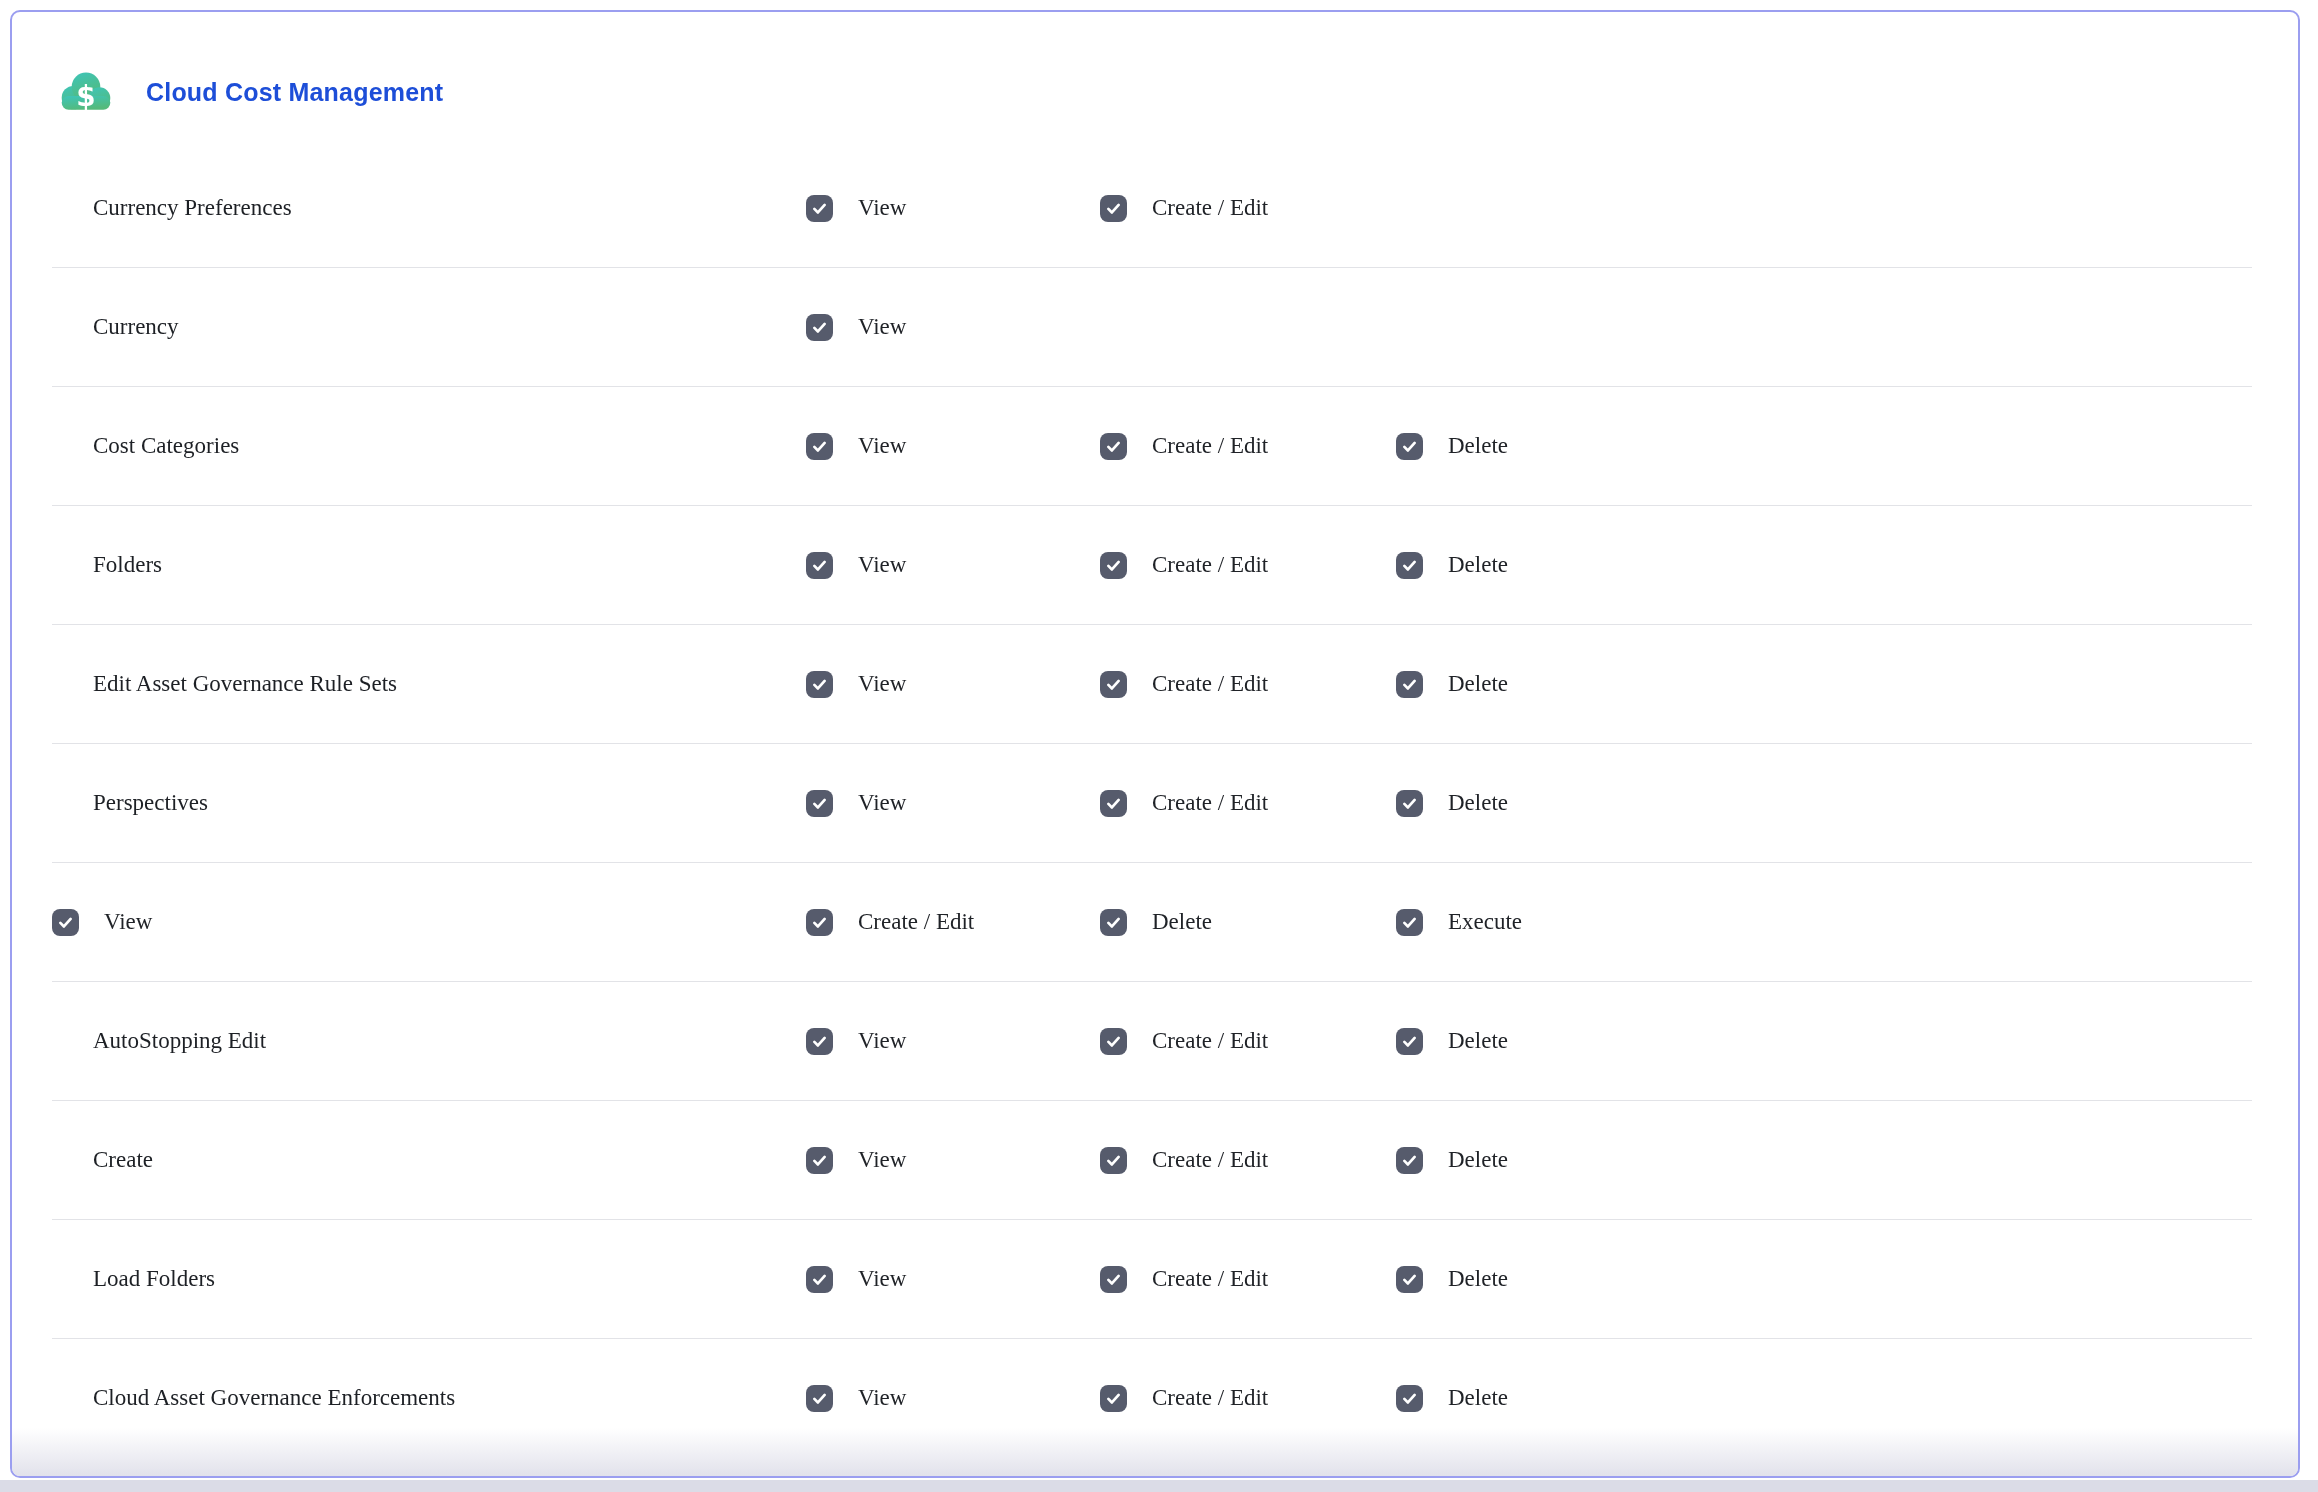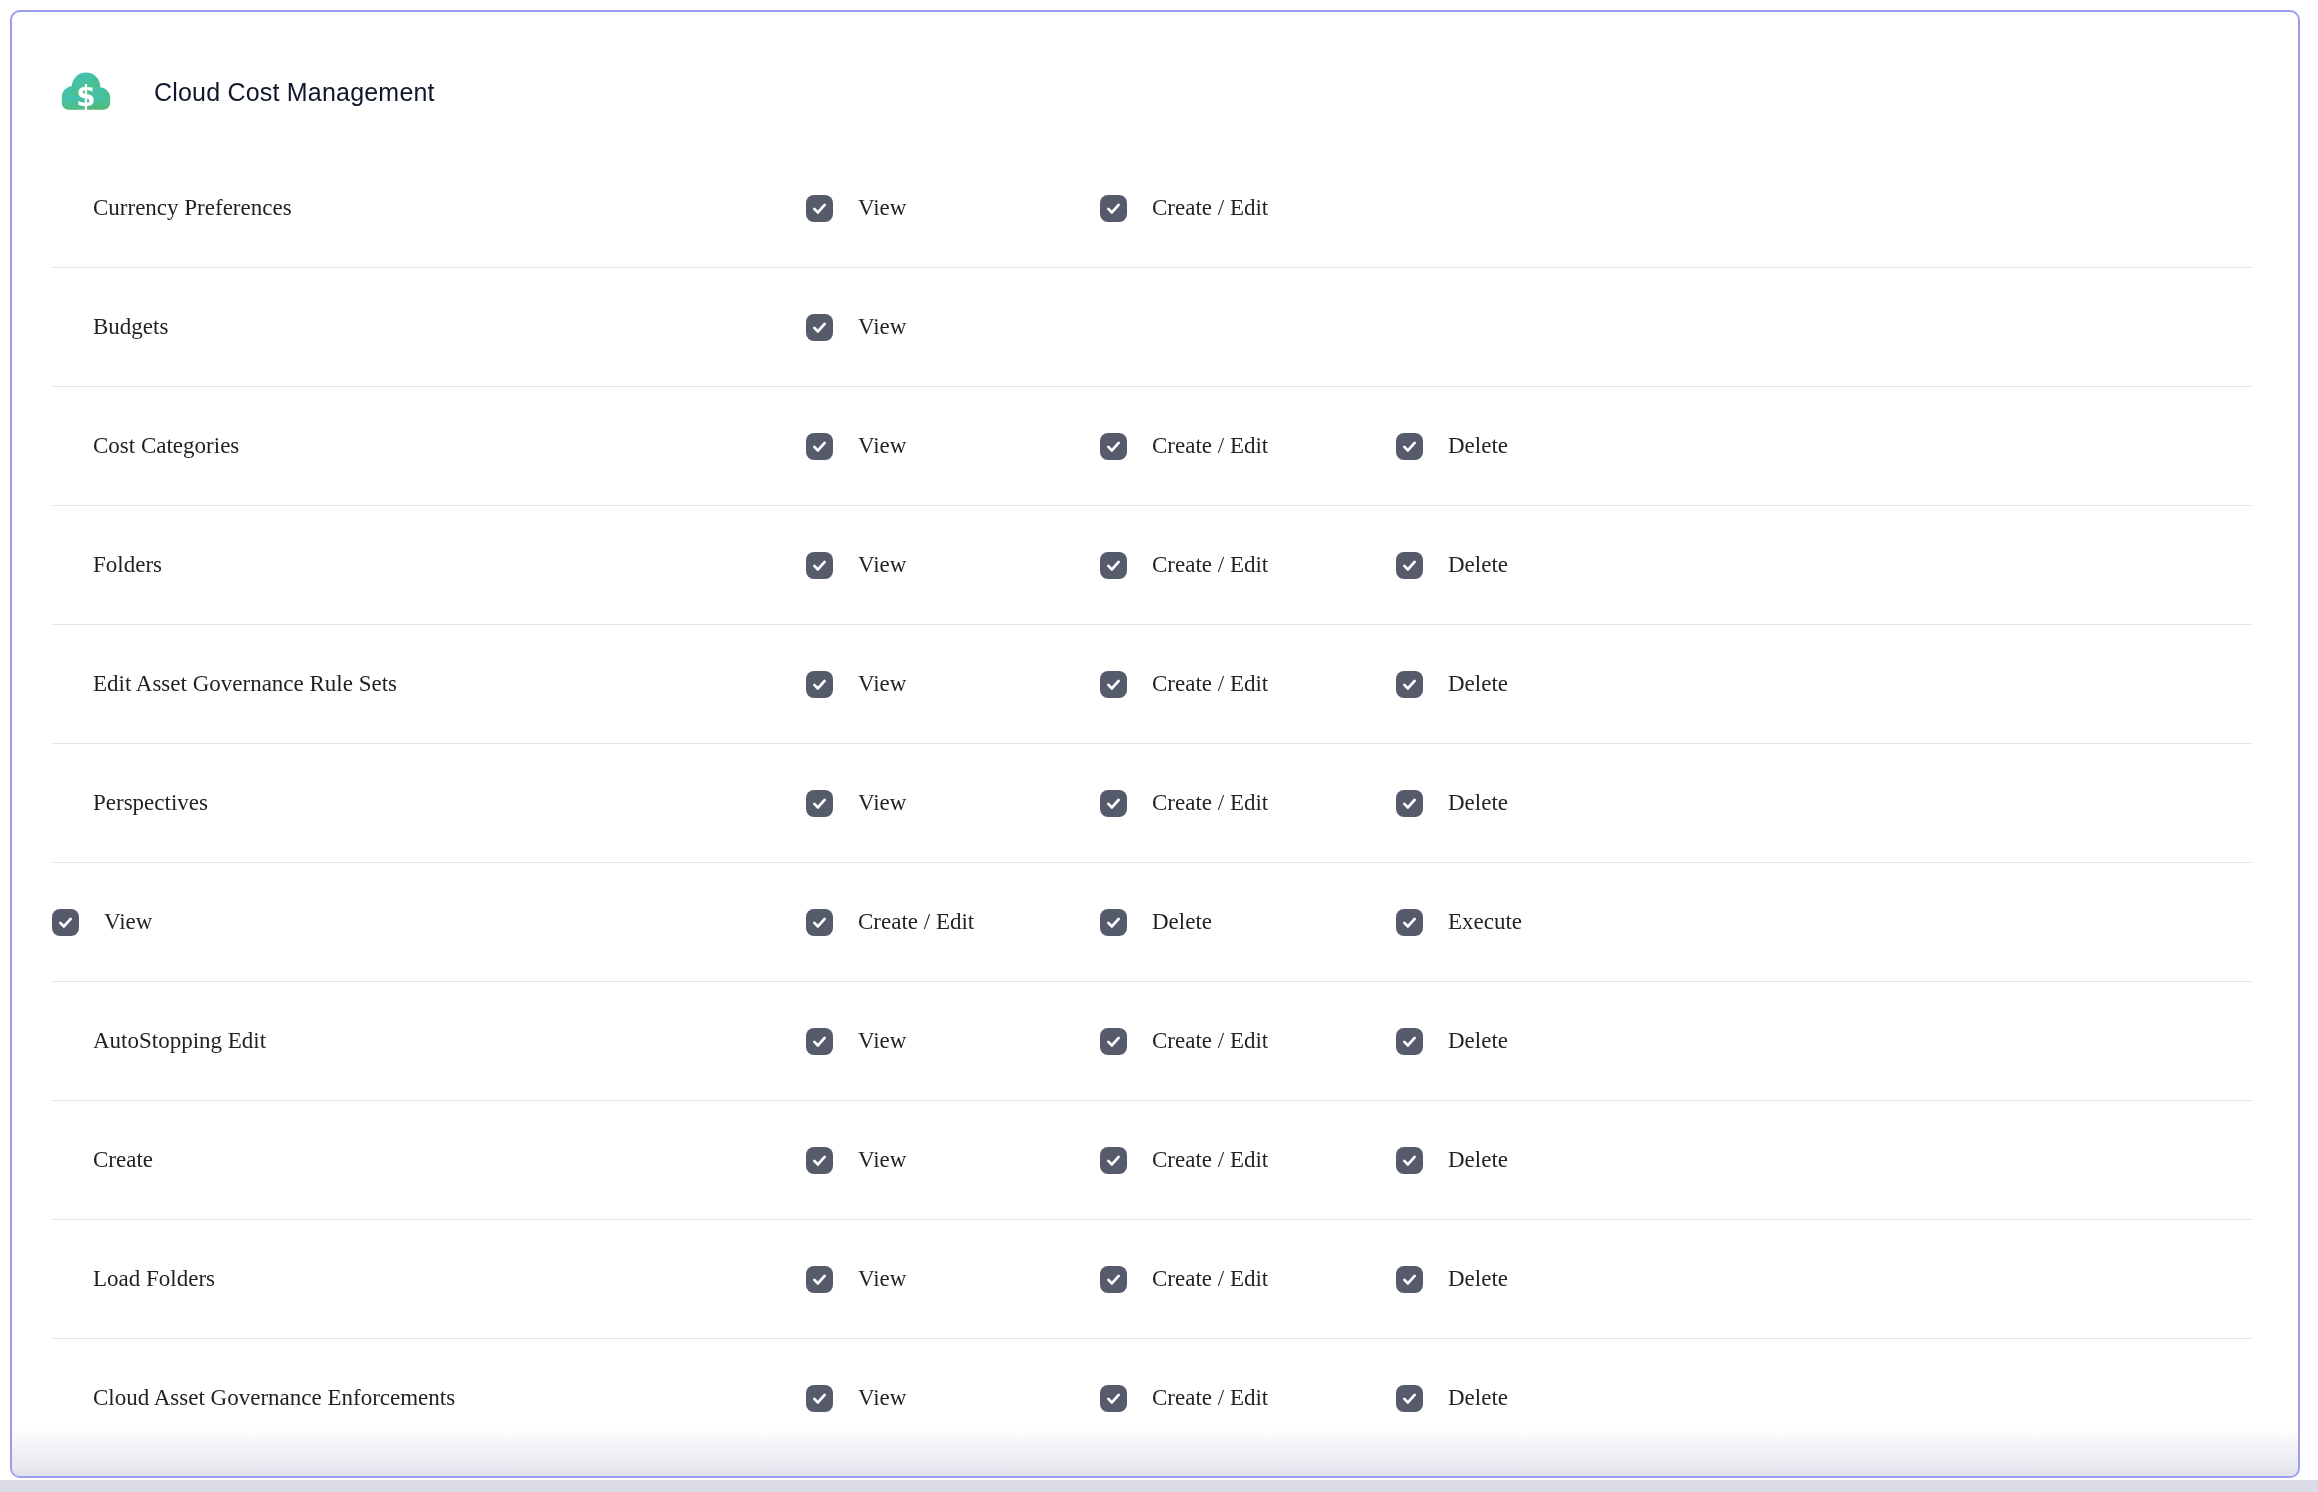--- a/index.html
+++ b/index.html
@@ -31,25 +31,25 @@
   }
   .card-header {
     display: flex;
     align-items: center;
     gap: 28px;
     padding: 56px 0 0 46px;
     height: 48px;
   }
   .module-icon { display: inline-flex; flex: 0 0 auto; }
   .module-title {
-    margin: 12px;
+    margin: 4px;
     font-size: 25px;
-    font-weight: 400;
+    font-weight: 700;
     letter-spacing: 0.2px;
-    color: #0f172a;
+    color: #1d4ed8;
   }
   .perm-list { margin: 33px 46px 0 40px; }
   .perm-row {
     display: grid;
     grid-template-columns: 754px 294px 296px 282px auto;
     align-items: center;
     height: 118px;
     border-bottom: 1px solid #e2e3e7;
     font-family: Liberation Serif, serif;
   }
@@ -130,21 +130,21 @@
         <polyline points="5.5,12.5 10,17 18.5,7.5" fill="none" stroke="#ffffff" stroke-width="3.4" stroke-linecap="round" stroke-linejoin="round"></polyline>
       </svg>
     </span>
     <span class="perm-label">Create / Edit</span>
   </label>
         </div>
     <div class="perm-cell"></div>
     <div class="perm-cell"></div>
   </div>
       <div class="perm-row">
-    <div class="row-label">Budgets</div>
+    <div class="row-label">Currency</div>
     <div class="perm-cell">
           <label class="perm-item">
     <span class="checkbox">
       <svg viewBox="0 0 24 24" xmlns="http://www.w3.org/2000/svg">
         <polyline points="5.5,12.5 10,17 18.5,7.5" fill="none" stroke="#ffffff" stroke-width="3.4" stroke-linecap="round" stroke-linejoin="round"></polyline>
       </svg>
     </span>
     <span class="perm-label">View</span>
   </label>
         </div>

